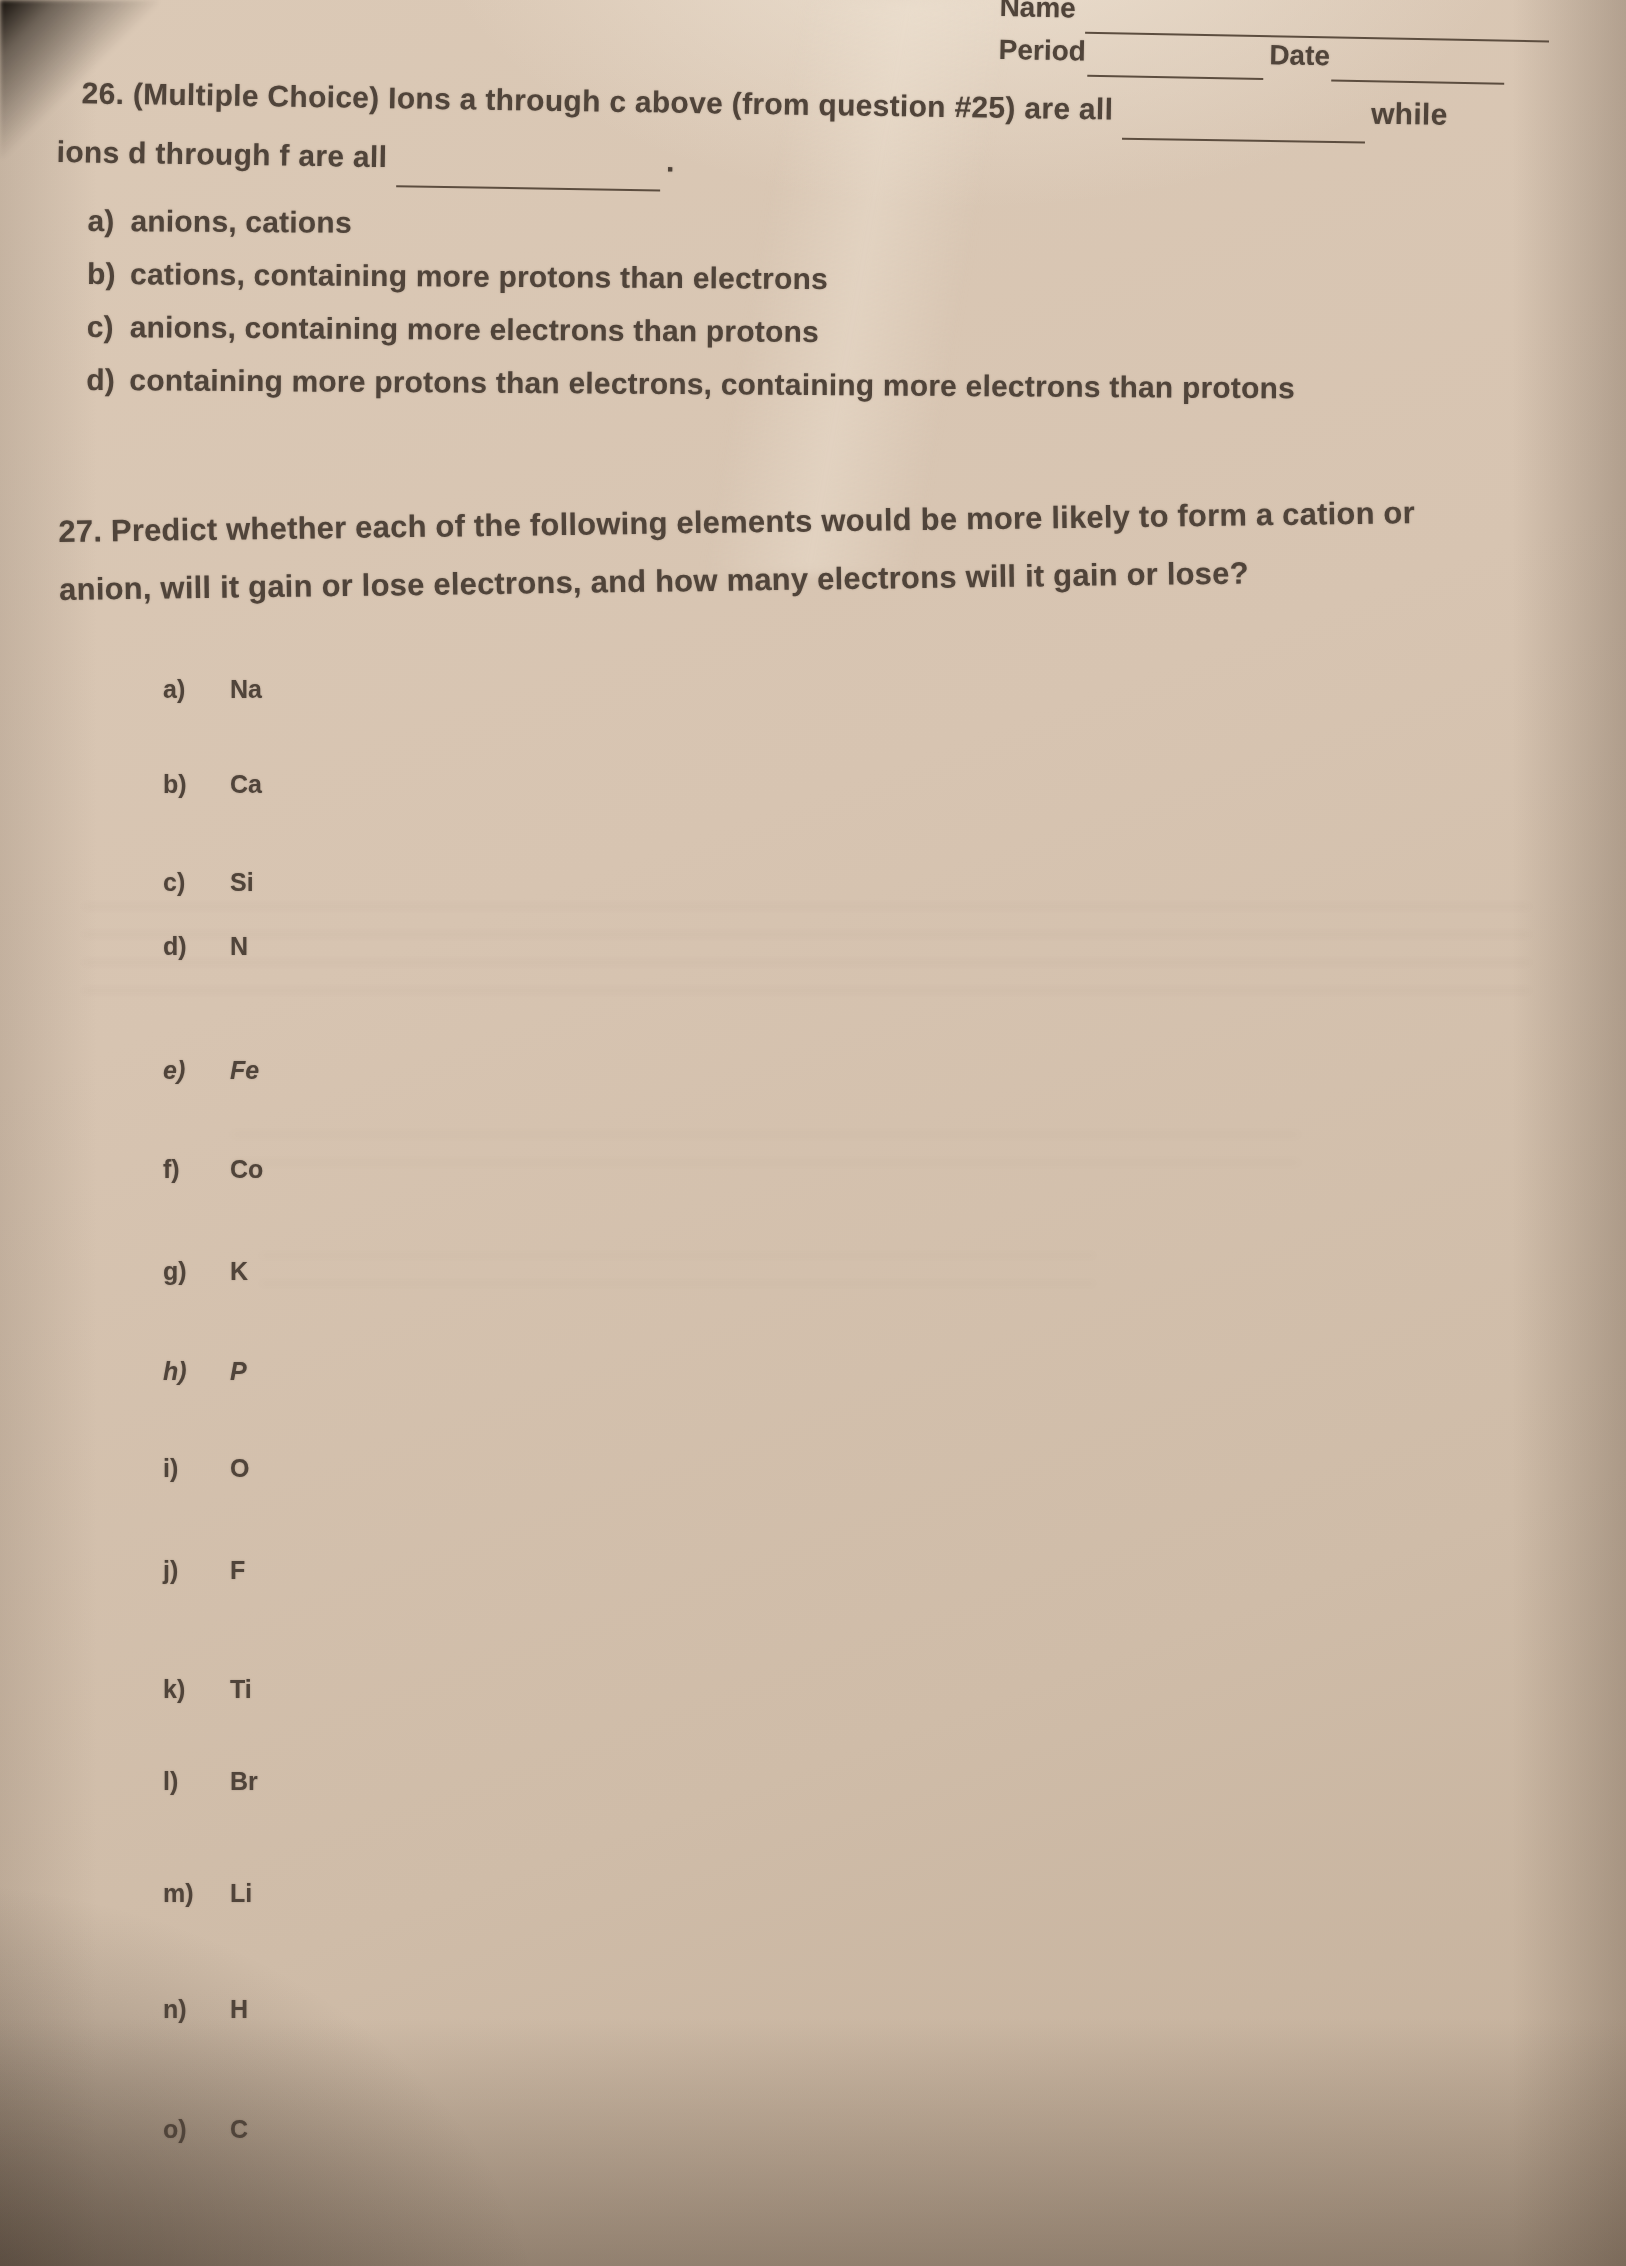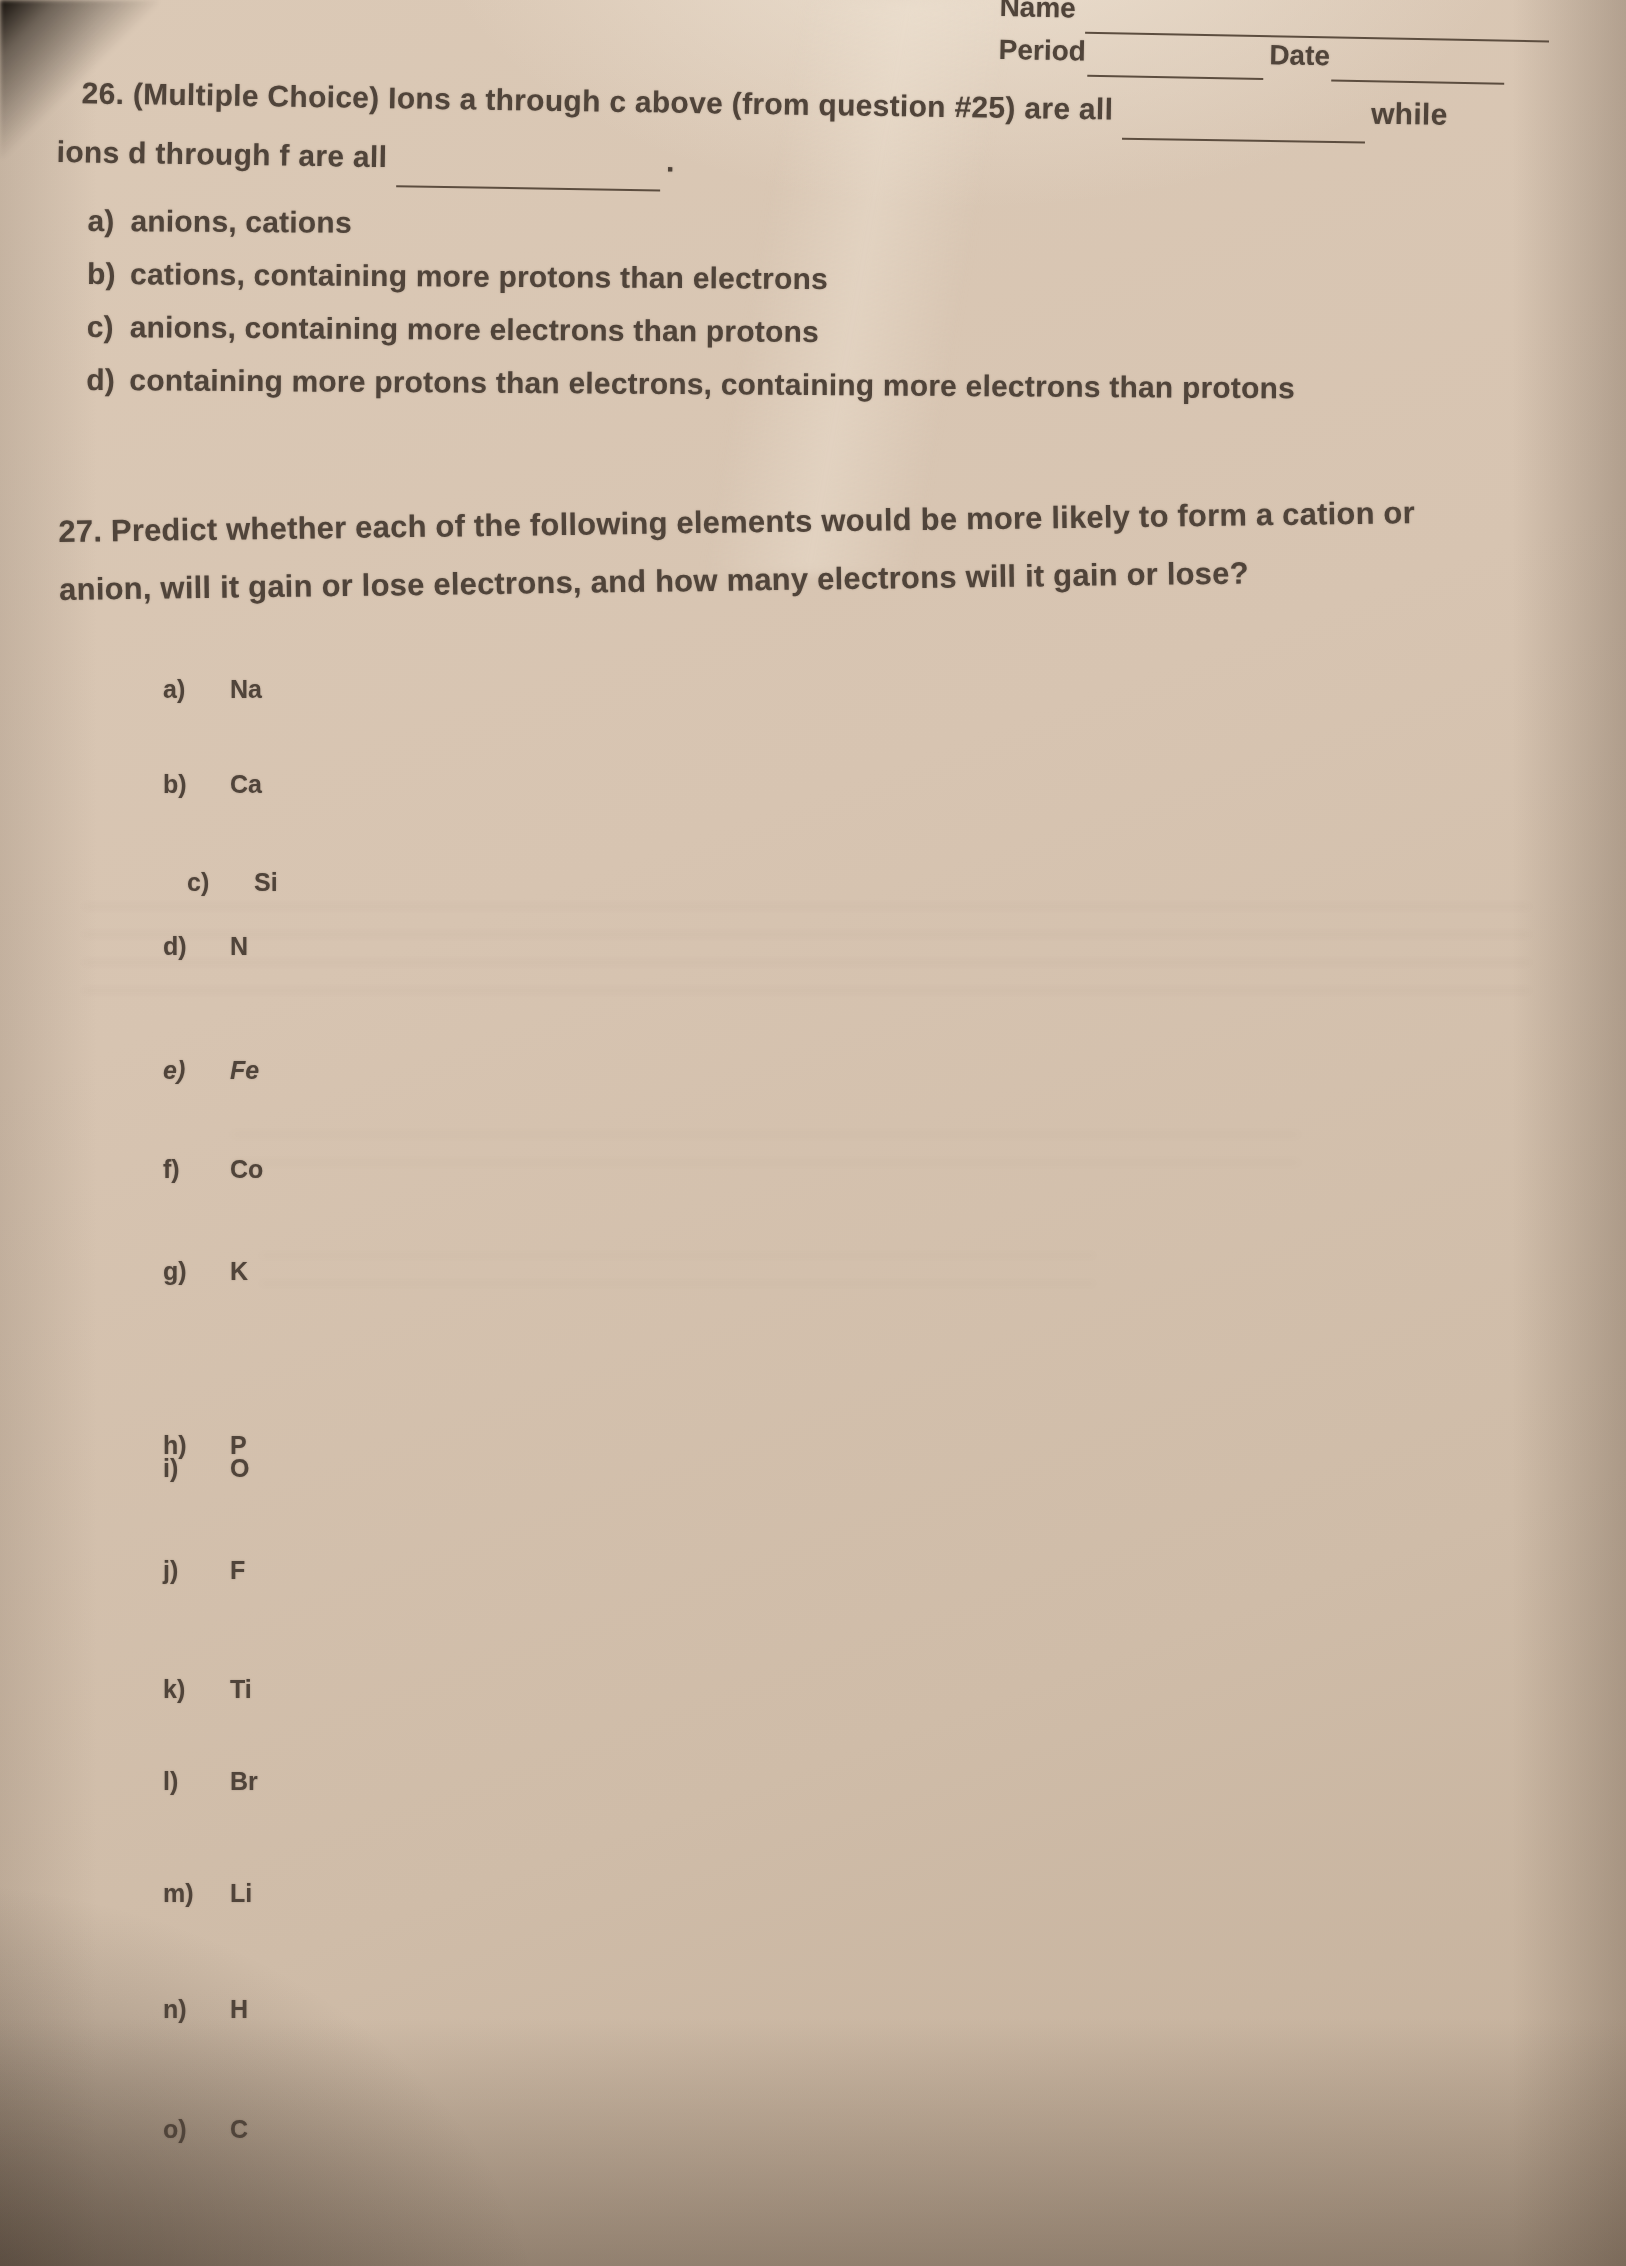--- a/index.html
+++ b/index.html
@@ -112,26 +112,26 @@
     </div>
 
   <div class="q27-block txt">
     <div class="q-line">27. Predict whether each of the following elements would be more likely to form a cation or</div>
     <div class="q-line">anion, will it gain or lose electrons, and how many electrons will it gain or lose?</div>
   </div>
 
   <div class="elements-block txt">
       <div class="el-row" style="top: 670px;"><span class="el-letter">a)</span><span>Na</span></div>
       <div class="el-row" style="top: 765px;"><span class="el-letter">b)</span><span>Ca</span></div>
-      <div class="el-row" style="top: 863px; margin-left: 24px;"><span class="el-letter">c)</span><span>Si</span></div>
+      <div class="el-row" style="top: 863px;"><span class="el-letter">c)</span><span>Si</span></div>
       <div class="el-row" style="top: 927px;"><span class="el-letter">d)</span><span>N</span></div>
       <div class="el-row" style="top: 1051px; font-style: italic;"><span class="el-letter">e)</span><span>Fe</span></div>
       <div class="el-row" style="top: 1150px;"><span class="el-letter">f)</span><span>Co</span></div>
       <div class="el-row" style="top: 1252px;"><span class="el-letter">g)</span><span>K</span></div>
-      <div class="el-row" style="top: 1426px;"><span class="el-letter">h)</span><span>P</span></div>
+      <div class="el-row" style="top: 1352px; font-style: italic;"><span class="el-letter">h)</span><span>P</span></div>
       <div class="el-row" style="top: 1449px;"><span class="el-letter">i)</span><span>O</span></div>
       <div class="el-row" style="top: 1551px;"><span class="el-letter">j)</span><span>F</span></div>
       <div class="el-row" style="top: 1656px; margin-top: 14px;"><span class="el-letter">k)</span><span>Ti</span></div>
       <div class="el-row" style="top: 1762px;"><span class="el-letter">l)</span><span>Br</span></div>
       <div class="el-row" style="top: 1874px;"><span class="el-letter">m)</span><span>Li</span></div>
       <div class="el-row" style="top: 1990px;"><span class="el-letter">n)</span><span>H</span></div>
       <div class="el-row" style="top: 2110px;"><span class="el-letter">o)</span><span>C</span></div>
     </div>
 
 </div>

